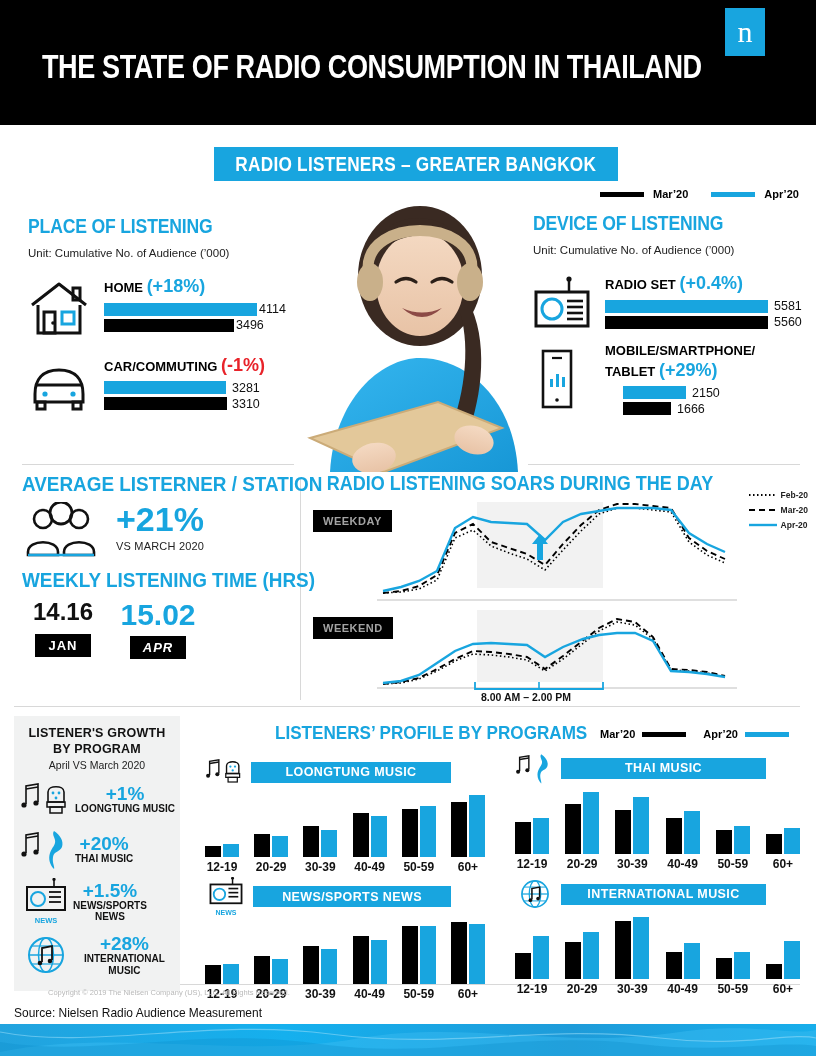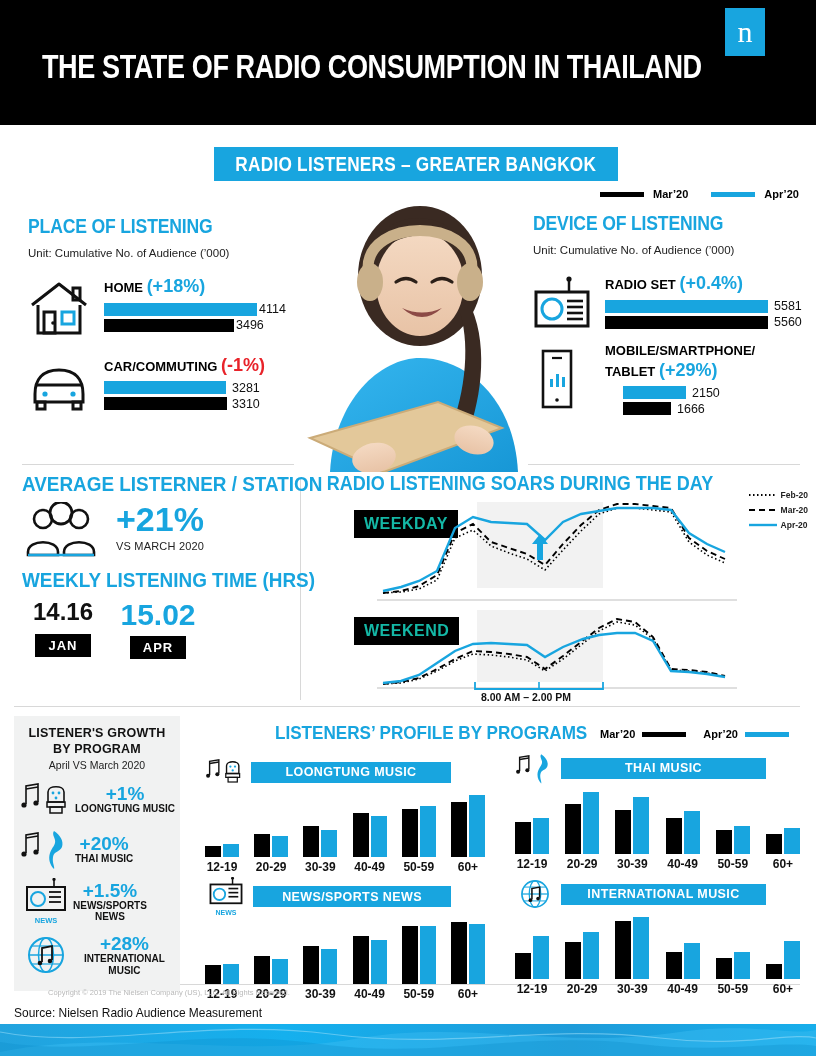--- a/index.html
+++ b/index.html
@@ -85,22 +85,22 @@
   .hrs-num{font-size:24px;font-weight:700;color:#111;text-align:center;}
   .hrs-num.blue{color:#18A5DF;font-size:30px;}
   .month-chip{background:#000;color:#fff;font-size:13px;font-weight:700;
     padding:4px 0;text-align:center;width:56px;letter-spacing:1px;}
 
   
   .lines-block{position:absolute;left:305px;top:472px;width:505px;height:232px;}
   .lines-title{color:#18A5DF;font-size:20px;font-weight:700;text-align:center;
     font-family:"Liberation Sans Narrow","Liberation Sans",sans-serif;
     transform:scaleX(0.9);white-space:nowrap;}
-  .daytag{position:absolute;background:#000;color:#14b8a6;font-size:16px;font-weight:700;
-    padding:5px 10px;letter-spacing:0.5px;margin-left:41px;}
+  .daytag{position:absolute;background:#000;color:#a3a3a3;font-size:11px;font-weight:700;
+    padding:5px 10px;letter-spacing:0.5px;}
   .legend-lines{position:absolute;right:2px;top:18px;font-size:8.5px;font-weight:700;color:#222;}
   .legend-lines div{display:flex;align-items:center;gap:4px;margin-bottom:5px;}
   .plus40{position:absolute;font-size:16px;font-weight:700;color:#111;}
   .timerange{position:absolute;font-size:10.5px;font-weight:700;color:#111;}
 
   
   .growth-panel{position:absolute;left:14px;top:716px;width:166px;height:275px;background:#f1f2f2;}
   .growth-title{text-align:center;font-size:12.5px;font-weight:700;color:#111;line-height:1.25;padding-top:10px;letter-spacing:0.2px;}
   .growth-sub{text-align:center;font-size:10.5px;color:#222;margin-top:2px;}
   .growth-item{display:flex;align-items:center;margin-top:7px;padding-left:6px;}
@@ -327,21 +327,21 @@
     </div>
 
     <div class="wk-title">WEEKLY LISTENING TIME (HRS)</div>
     <div style="display:flex;align-items:flex-start;margin-top:6px;">
       <div style="margin-left:4px;width:74px;">
         <div class="hrs-num">14.16</div>
         <div class="month-chip" style="margin:8px auto 0;">JAN</div>
       </div>
       <div style="margin-left:18px;width:80px;">
         <div class="hrs-num blue">15.02</div>
-        <div class="month-chip" style="margin:4px auto 0;">APR</div>
+        <div class="month-chip" style="margin:4px auto 0;font-style:italic;">APR</div>
       </div>
     </div>
   </div>
 
   <div class="lines-block">
     <div class="lines-title" style="width:430px">RADIO LISTENING SOARS DURING THE DAY</div>
 
     <div class="legend-lines">
       <div>
         <svg width="28" height="6">

